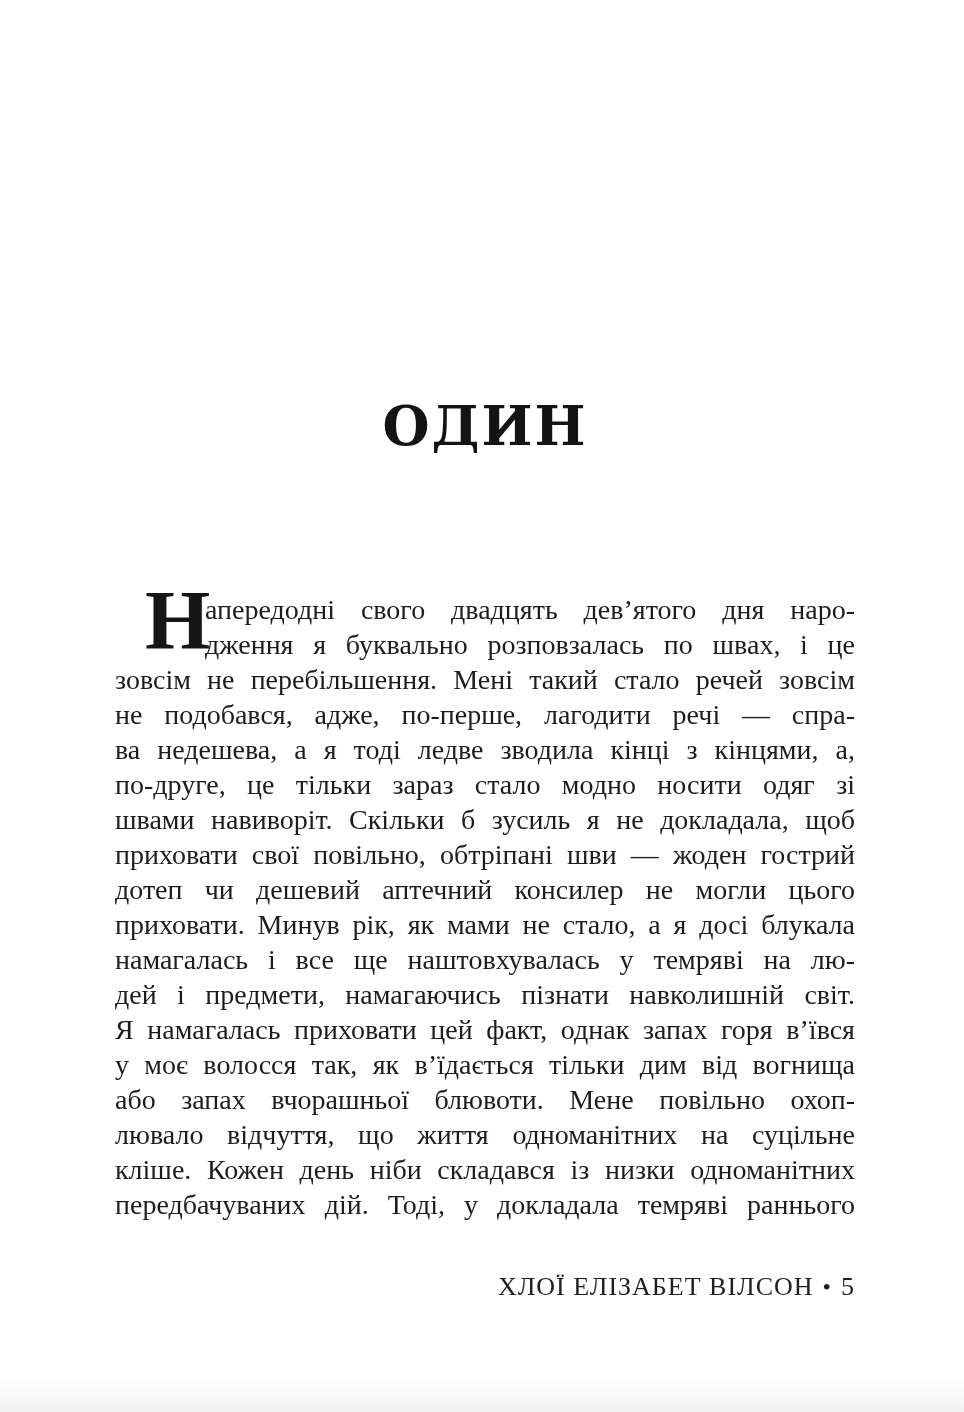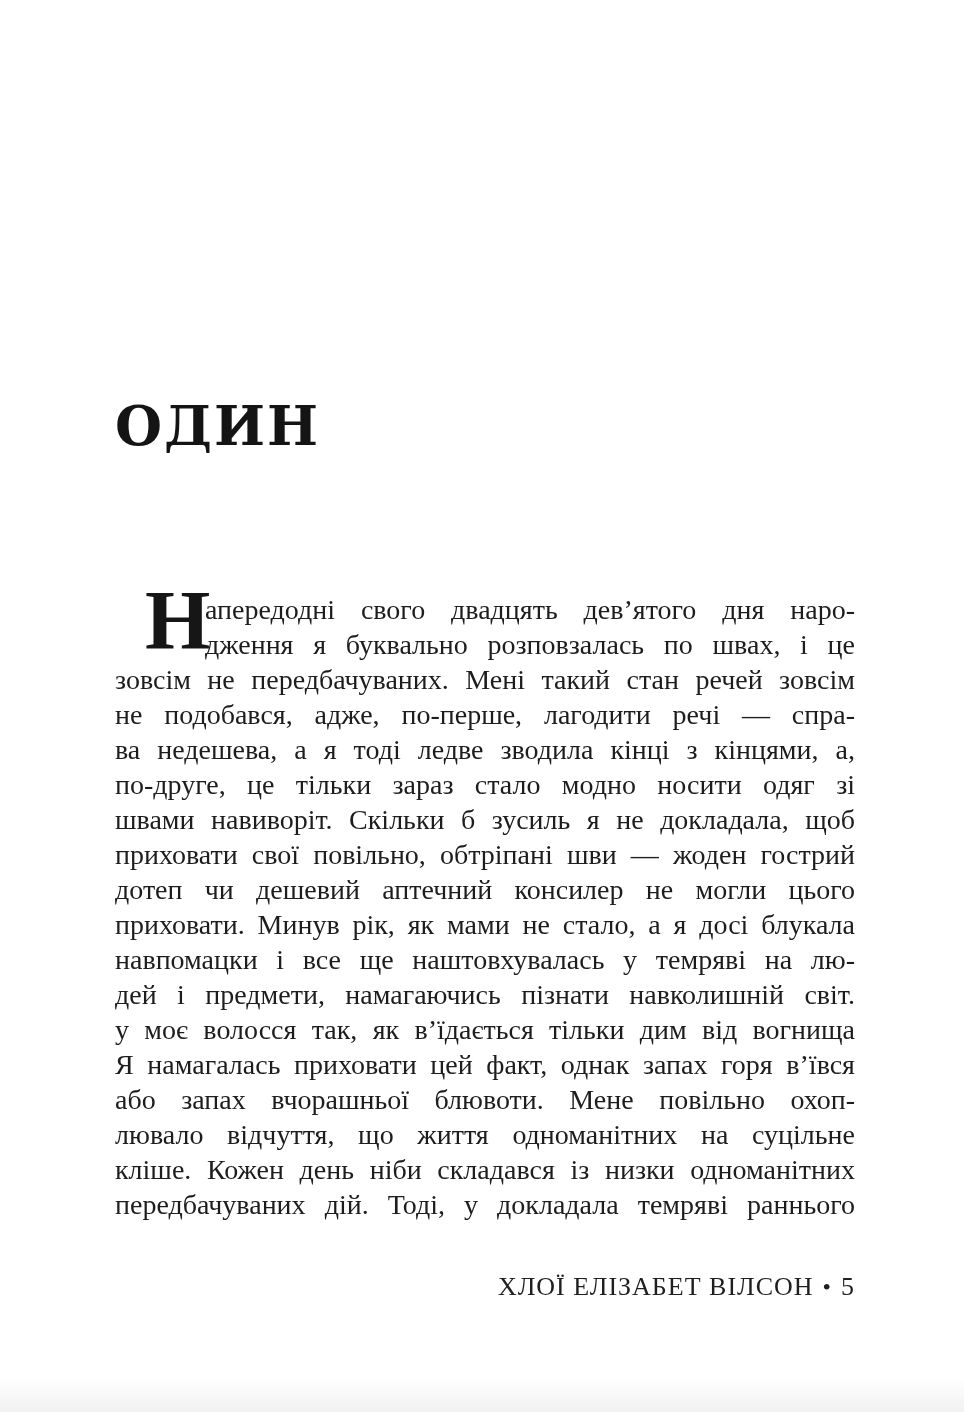--- a/index.html
+++ b/index.html
@@ -14,20 +14,21 @@
     background: #ffffff;
     overflow: hidden;
     font-family: "Liberation Serif", "DejaVu Serif", serif;
     color: #1d1d1d;
   }
   .chapter-title {
     position: absolute;
     left: 115px;
     top: 363px;
     width: 740px;
+    text-align: center;
     font-family: "DejaVu Serif", "Liberation Serif", serif;
     font-size: 54px;
     font-weight: 800;
     letter-spacing: 2px;
     color: #141414;
     line-height: 1;
   }
   .body-text {
     position: absolute;
     left: 115px;
@@ -88,32 +89,32 @@
 
 <div class="page">
 
   <h1 class="chapter-title">ОДИН</h1>
 
   <div class="body-text">
     <span class="drop-cap">Н</span>
     <div>
         <div class="line indent">апередодні свого двадцять дев’ятого дня наро-</div>
         <div class="line indent">дження я буквально розповзалась по швах, і це</div>
-        <div class="line">зовсім не передбачуваних. Мені такий стан речей зовсім</div>
+        <div class="line">зовсім не перебільшення. Мені такий стало речей зовсім</div>
         <div class="line">не подобався, адже, по-перше, лагодити речі — спра-</div>
         <div class="line">ва недешева, а я тоді ледве зводила кінці з кінцями, а,</div>
         <div class="line">по-друге, це тільки зараз стало модно носити одяг зі</div>
         <div class="line">швами навиворіт. Скільки б зусиль я не докладала, щоб</div>
         <div class="line">приховати свої повільно, обтріпані шви — жоден гострий</div>
         <div class="line">дотеп чи дешевий аптечний консилер не могли цього</div>
         <div class="line">приховати. Минув рік, як мами не стало, а я досі блукала</div>
-        <div class="line">навпомацки і все ще наштовхувалась у темряві на лю-</div>
+        <div class="line">намагалась і все ще наштовхувалась у темряві на лю-</div>
         <div class="line">дей і предмети, намагаючись пізнати навколишній світ.</div>
+        <div class="line">Я намагалась приховати цей факт, однак запах горя в’ївся</div>
         <div class="line">у моє волосся так, як в’їдається тільки дим від вогнища</div>
-        <div class="line">Я намагалась приховати цей факт, однак запах горя в’ївся</div>
         <div class="line">або запах вчорашньої блювоти. Мене повільно охоп-</div>
         <div class="line">лювало відчуття, що життя одноманітних на суцільне</div>
         <div class="line">кліше. Кожен день ніби складався із низки одноманітних</div>
         <div class="line">передбачуваних дій. Тоді, у докладала темряві раннього</div>
       </div>
   </div>
 
   <div class="page-footer">
     <span>ХЛОЇ ЕЛІЗАБЕТ ВІЛСОН</span><span class="sep">•</span><span>5</span>
   </div>

